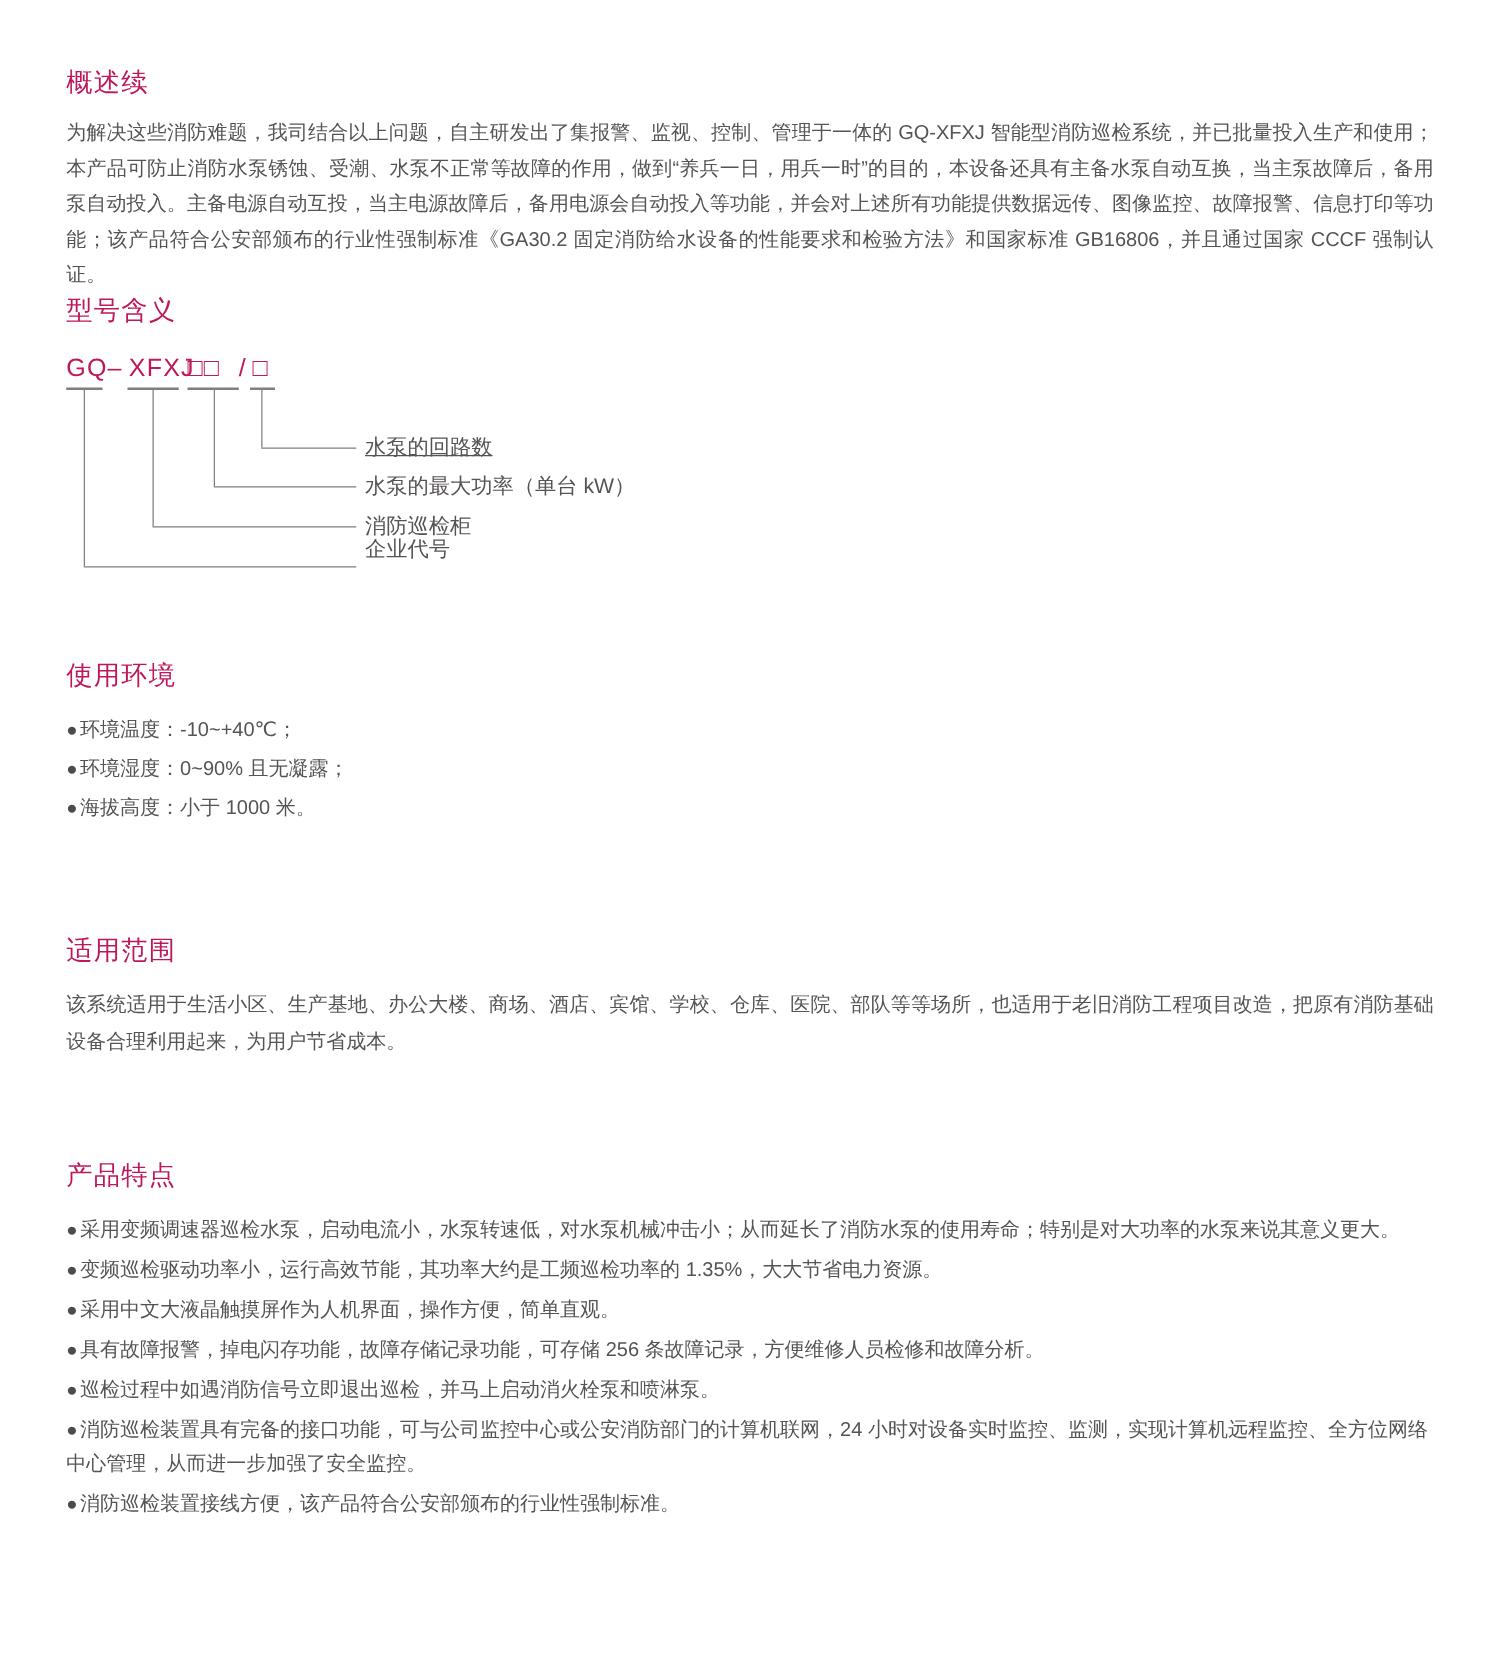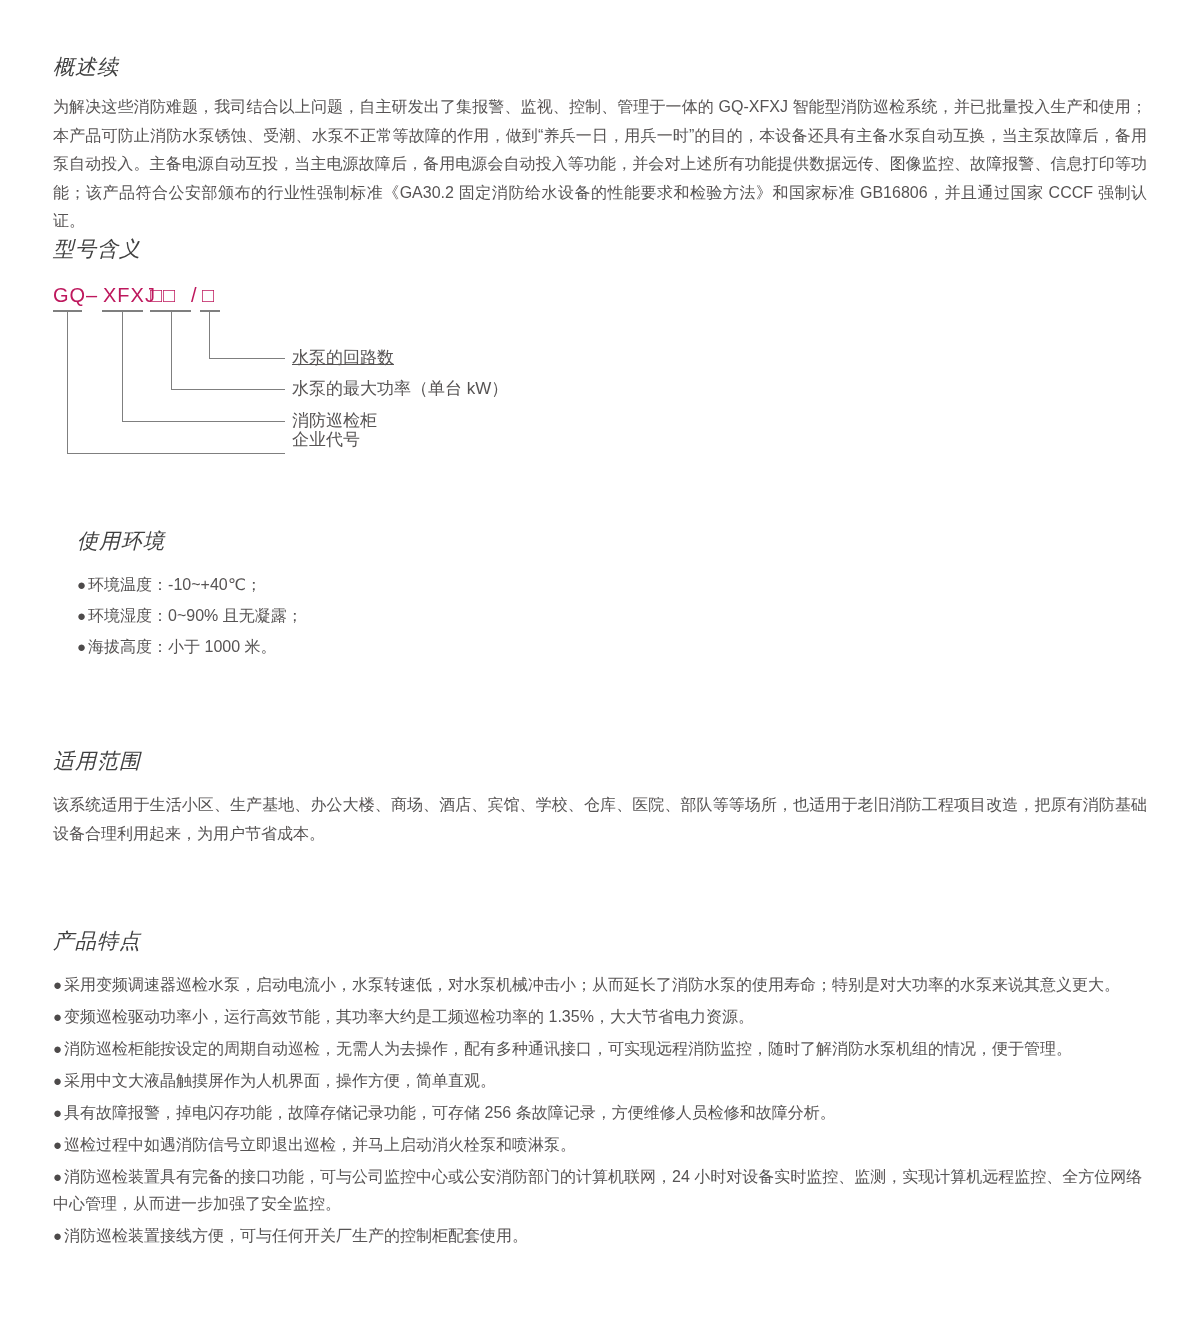--- a/index.html
+++ b/index.html
@@ -7,27 +7,26 @@
     position: relative;
     width: 1200px;
     min-height: 1343px;
     box-sizing: border-box;
     padding: 54px 53px 40px 53px;
     background: #ffffff;
     font-family: "Liberation Sans", "DejaVu Sans", sans-serif;
     color: #565353;
   }
   .section-heading {
-    color: #404040;
+    color: #be185d;
     font-size: 21px;
     font-weight: 500;
     line-height: 26px;
     margin: 0;
     letter-spacing: 1px;
-    font-style: italic;
   }
   .body-para {
     font-size: 16px;
     line-height: 28.5px;
     text-align: justify;
     margin: 13px 0 0 0;
     color: #565353;
   }
   
   .model-section { }
@@ -73,21 +72,21 @@
     font-size: 17px;
     color: #565353;
     line-height: 20px;
     white-space: nowrap;
   }
   .l-loop    { top: 64px; text-decoration: underline; }
   .l-spec    { top: 95px; }
   .l-product { top: 127px; }
   .l-company { top: 146px; }
   
-  .env-section   { margin-top: 62px; margin-left: 24px; }
+  .env-section   { margin-top: 62px; }
   .scope-section { margin-top: 88px; }
   .feat-section  { margin-top: 80px; }
   .bullet-list { list-style: none; margin: 17px 0 0 0; padding: 0; }
   .bullet-list li {
     font-size: 16px;
     line-height: 27px;
     margin-bottom: 5px;
     color: #565353;
   }
   .env-list li { margin-bottom: 4px; }
@@ -155,22 +154,21 @@
   <div class="scope-section">
     <h2 class="section-heading">适用范围</h2>
     <p class="body-para scope-para">该系统适用于生活小区、生产基地、办公大楼、商场、酒店、宾馆、学校、仓库、医院、部队等等场所，也适用于老旧消防工程项目改造，把原有消防基础设备合理利用起来，为用户节省成本。</p>
   </div>
 
   <div class="feat-section">
     <h2 class="section-heading">产品特点</h2>
     <ul class="bullet-list feat-list">
       <li><span class="bullet">●</span><span>采用变频调速器巡检水泵，启动电流小，水泵转速低，对水泵机械冲击小；从而延长了消防水泵的使用寿命；特别是对大功率的水泵来说其意义更大。</span></li>
       <li><span class="bullet">●</span><span>变频巡检驱动功率小，运行高效节能，其功率大约是工频巡检功率的 1.35%，大大节省电力资源。</span></li>
-      <li><span class="bullet">●</span><span>消防巡检柜能按设定的周期自动巡检，无需人为去操作，配有多种通讯接口，可实现远程消防监控，随时了解消防水泵机组的情况，便于管理。</span></li>
       <li><span class="bullet">●</span><span>采用中文大液晶触摸屏作为人机界面，操作方便，简单直观。</span></li>
       <li><span class="bullet">●</span><span>具有故障报警，掉电闪存功能，故障存储记录功能，可存储 256 条故障记录，方便维修人员检修和故障分析。</span></li>
       <li><span class="bullet">●</span><span>巡检过程中如遇消防信号立即退出巡检，并马上启动消火栓泵和喷淋泵。</span></li>
       <li><span class="bullet">●</span><span>消防巡检装置具有完备的接口功能，可与公司监控中心或公安消防部门的计算机联网，24 小时对设备实时监控、监测，实现计算机远程监控、全方位网络中心管理，从而进一步加强了安全监控。</span></li>
-      <li><span class="bullet">●</span><span>消防巡检装置接线方便，可与任何开关厂生产的控制柜配套使用。</span></li>
+      <li><span class="bullet">●</span><span>消防巡检装置接线方便，该产品符合公安部颁布的行业性强制标准。</span></li>
     </ul>
   </div>
 
 </div>
 
 </body></html>

